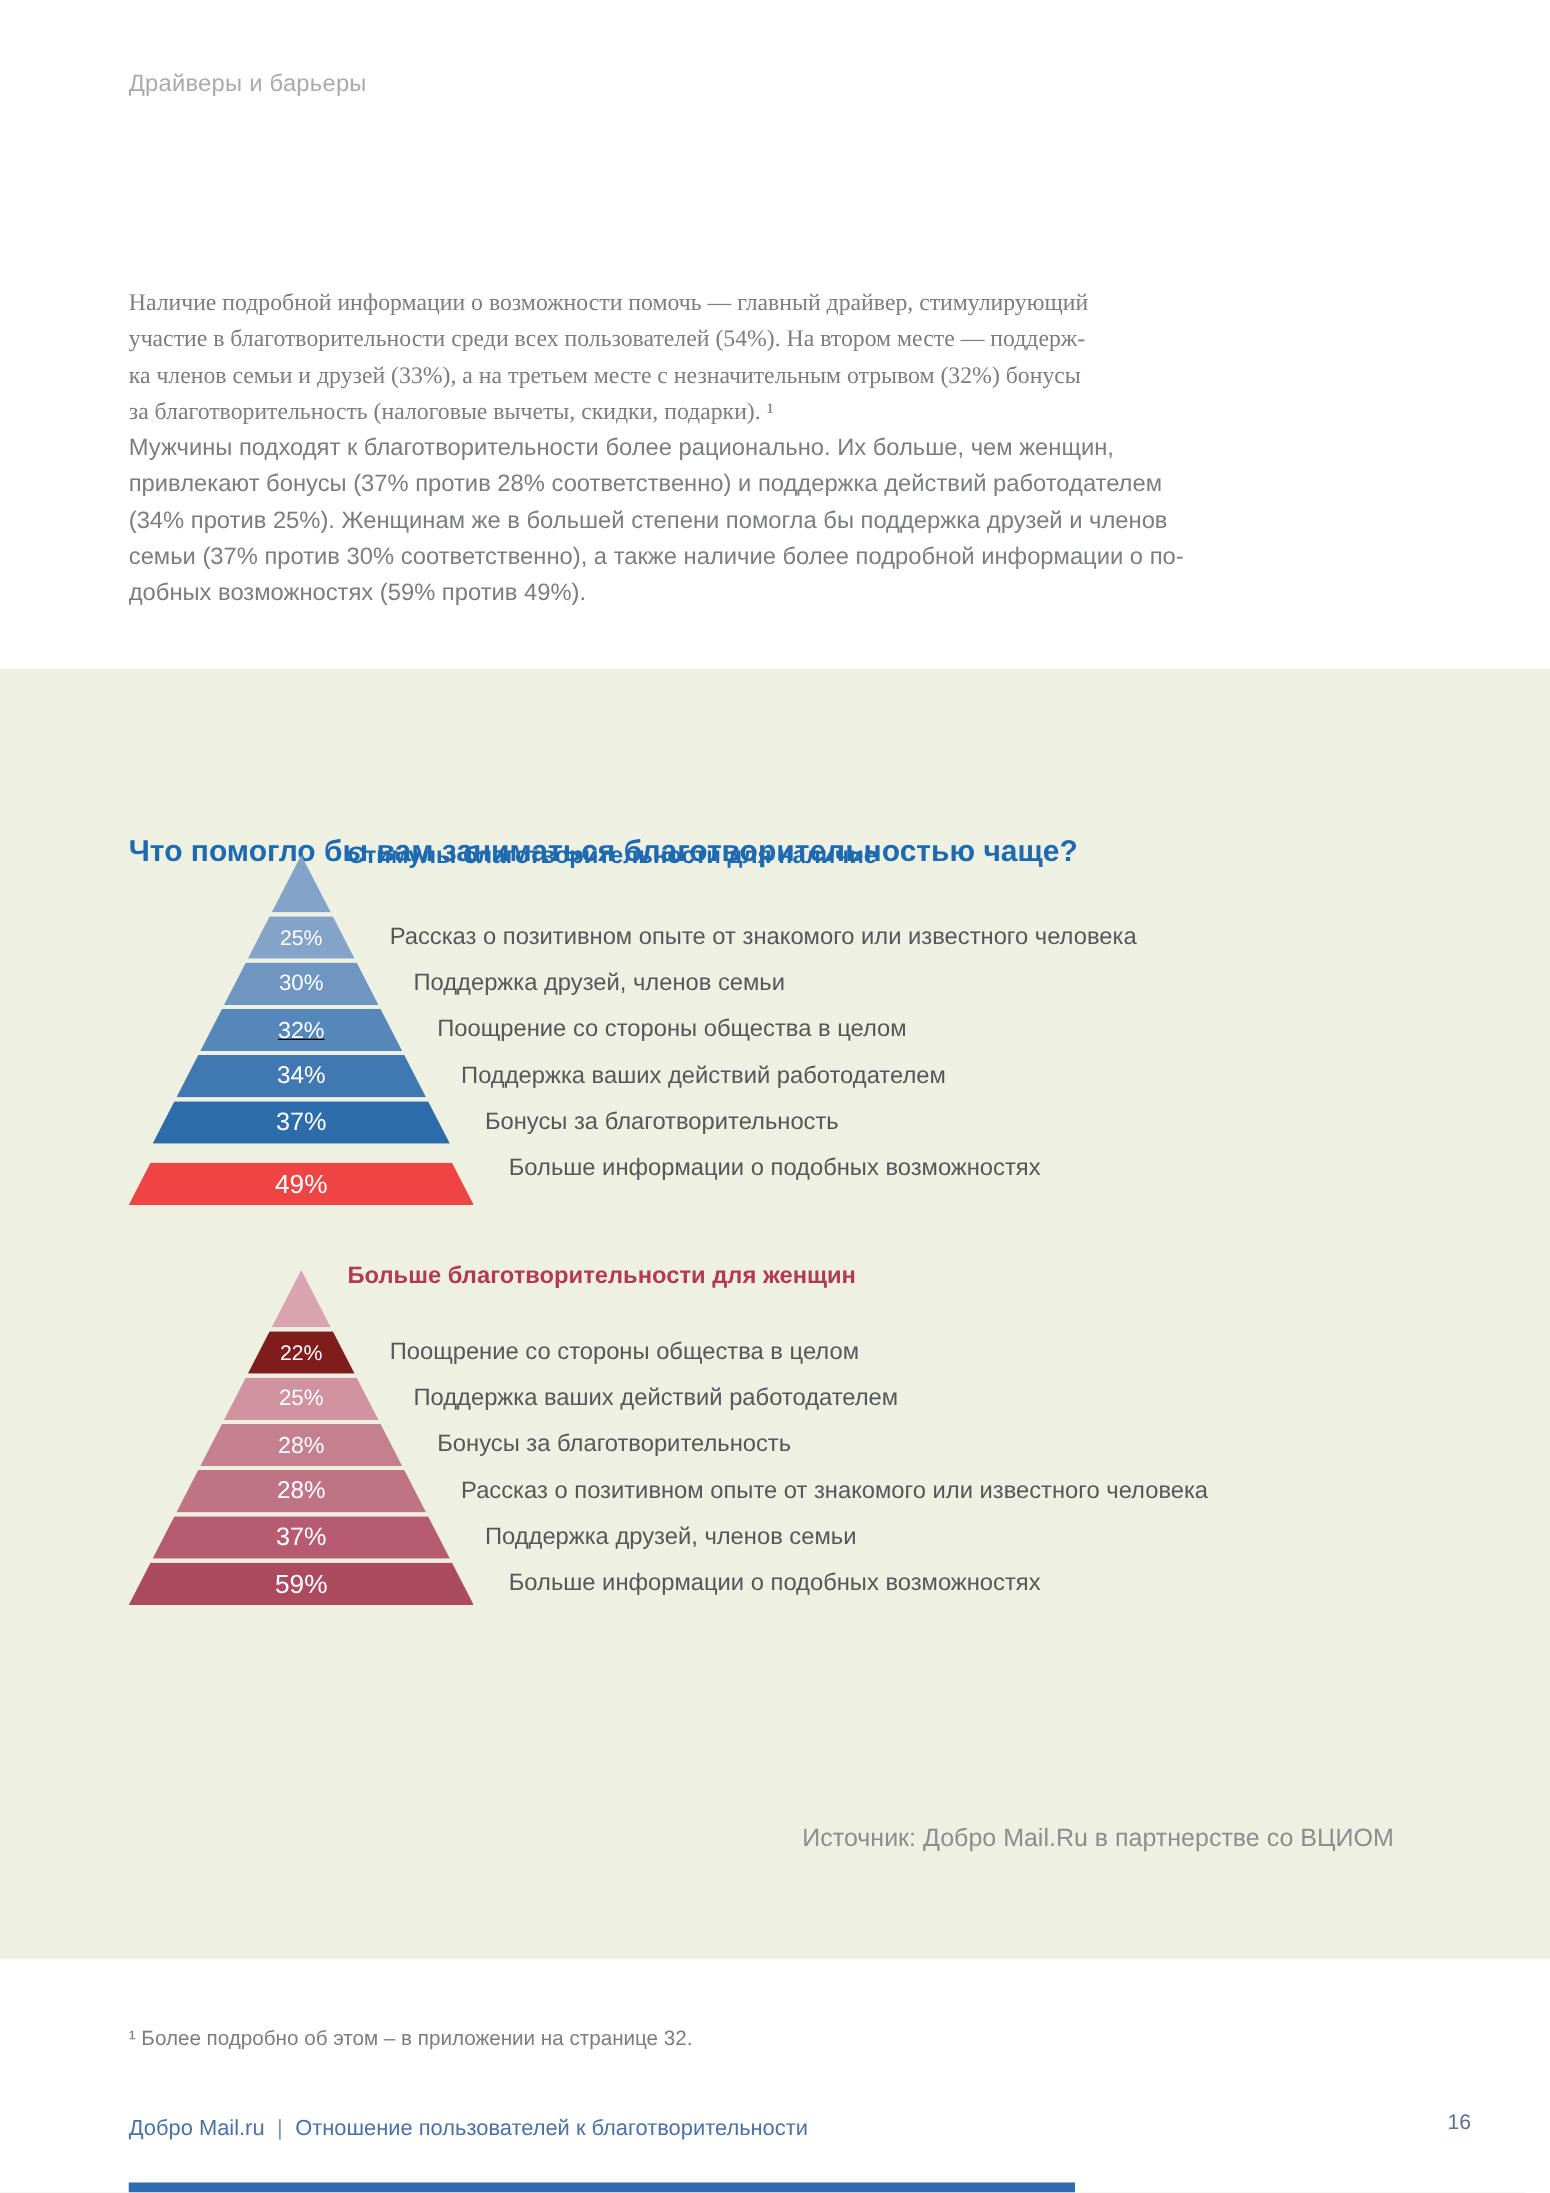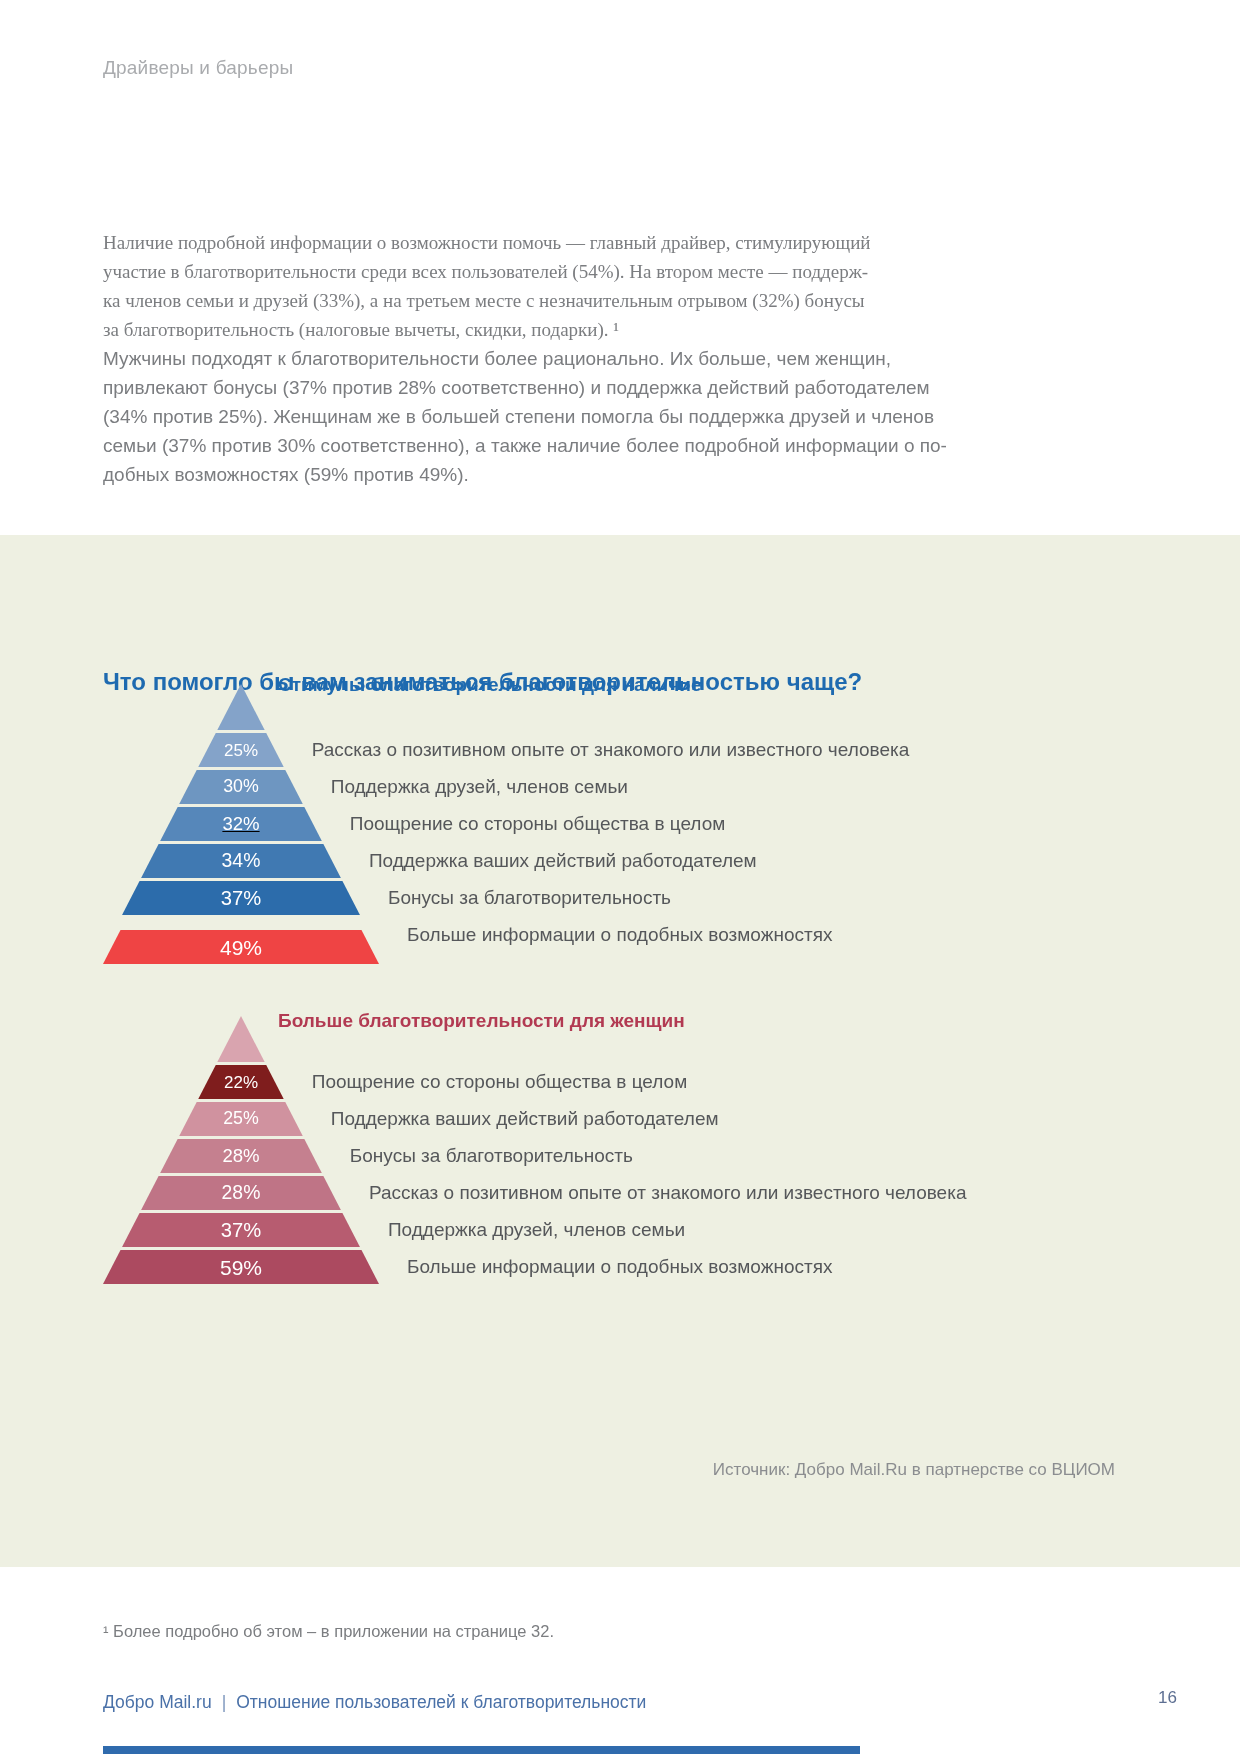--- a/index.html
+++ b/index.html
@@ -37,21 +37,21 @@
     position:absolute;display:flex;align-items:center;justify-content:center;
   }
   .slice-label{
     color:#ffffff;line-height:1;
   }
   .cat-label{
     position:absolute;transform:translateY(-50%);white-space:nowrap;
     font-size:19px;color:#55575a;
   }
   .source{
-    position:absolute;right:125px;top:1460px;font-size:17px;color:#8b8d90;
+    position:absolute;right:125px;top:1460px;font-size:20px;color:#8b8d90;
   }
   .footnote{
     position:absolute;left:103px;top:1622px;font-size:16.5px;color:#7b7d80;
   }
   .footer{
     position:absolute;left:103px;top:1692px;font-size:17.5px;color:#4a71a8;
   }
   .footer .sep{margin:0 10px;color:#7d97bd;}
   .page-number{
     position:absolute;left:1158px;top:1688px;font-size:17px;color:#5d6f92;

